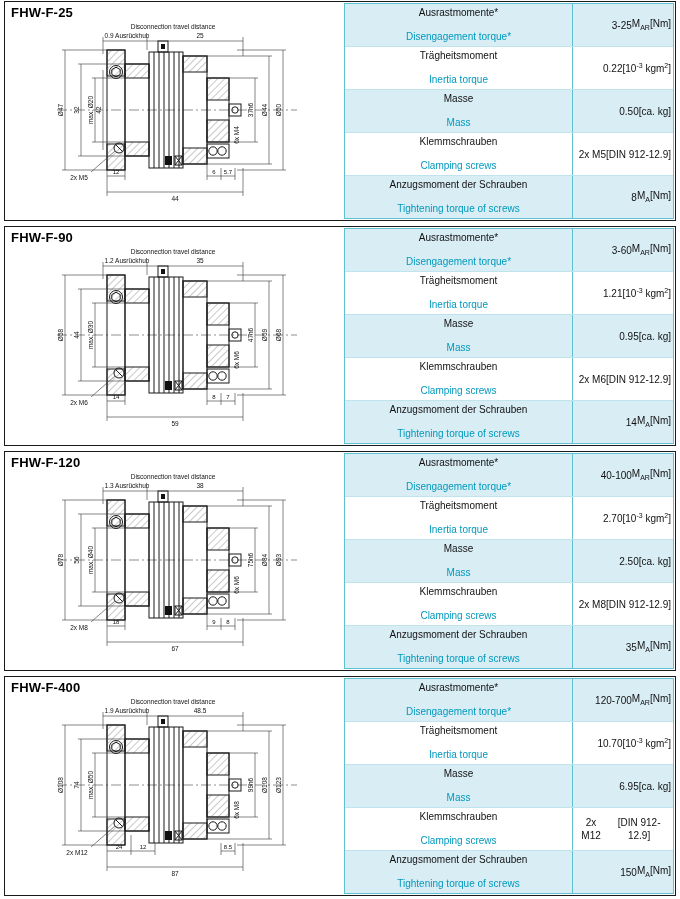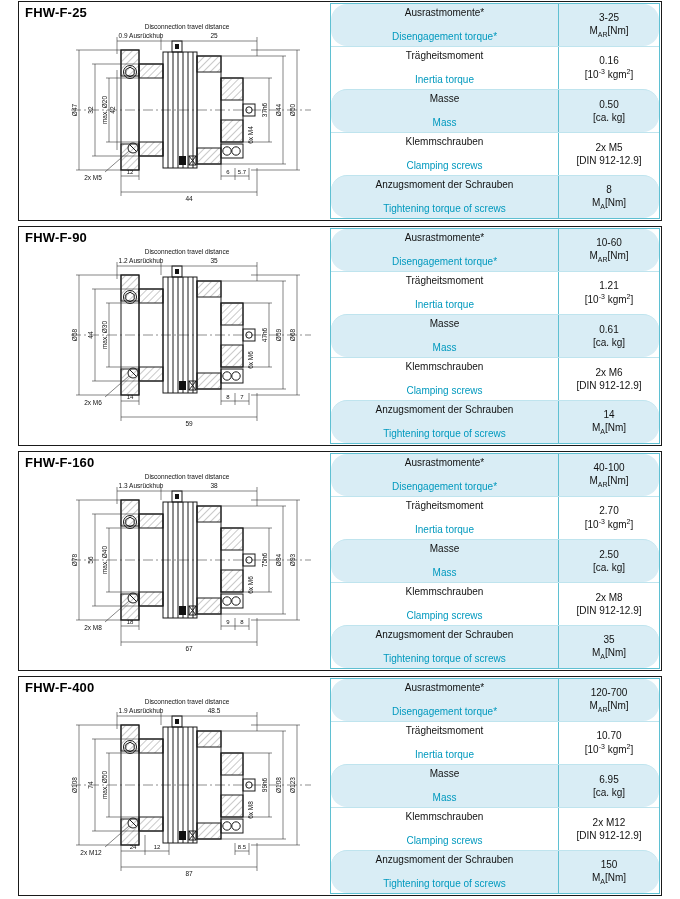--- a/index.html
+++ b/index.html
@@ -1,27 +1,27 @@
 <!DOCTYPE html>
 <html><head>
 <meta charset="utf-8">
 <style>
   * { margin:0; padding:0; box-sizing:border-box; }
   html,body { width:680px; height:899px; background:#fff; font-family:"Liberation Sans",sans-serif; }
-  .page { width:680px; height:853px; padding:1px 18px; background:#fff; }
+  .page { width:680px; height:853px; padding:1px 4px; background:#fff; }
   .section { position:relative; height:220px; border:1px solid #1a1a1a; margin-bottom:5px; background:#fff; overflow:hidden; }
   .section:last-child { margin-bottom:0; }
   .model-title { position:absolute; top:3px; left:6px; font-size:13px; font-weight:bold; color:#000; letter-spacing:.2px; }
   .drawing { position:absolute; left:2px; top:18px; }
   .spec-table { position:absolute; top:1px; right:1px; bottom:1px; width:330px; border:1px solid #5fc0d2; display:flex; flex-direction:column; background:#fff; }
   .spec-row { flex:1; display:flex; border-top:1px solid #bfe4ee; }
   .spec-row:first-child { border-top:none; }
-  .spec-row.alt { background:#d9edf5;border-radius:16px; }
+  .spec-row.alt { background:#d9edf5; }
   .spec-label { width:228px; border-right:1px solid #5fc0d2; display:flex; flex-direction:column; justify-content:center; align-items:center; text-align:center; padding:2px 6px; }
-  .spec-value { flex:1; display:flex; flex-direction:column; justify-content:center; align-items:center; text-align:center; padding:2px 2px; }
+  .spec-value { flex:1; display:flex; justify-content:flex-end; align-items:center; text-align:center; padding:2px 2px; }
   .de { font-size:10px; color:#111; line-height:1.25; }
   .en { font-size:10px; color:#0099be; line-height:1.25;margin-top:12px; }
   .val { font-size:10px; color:#111; line-height:1.3; }
   .unit { font-size:10px; color:#111; line-height:1.3; }
   .unit sub, .unit sup { font-size:7px; }
   svg text { font-family:"Liberation Sans",sans-serif; }
 </style>
 </head>
 <body>
 
@@ -139,21 +139,21 @@
           <div class="val">3-25</div>
           <div class="unit">M<sub>AR</sub>[Nm]</div>
         </div>
       </div>
       <div class="spec-row">
         <div class="spec-label">
           <div class="de">Trägheitsmoment</div>
           <div class="en">Inertia torque</div>
         </div>
         <div class="spec-value">
-          <div class="val">0.16</div>
+          <div class="val">0.22</div>
           <div class="unit">[10<sup>-3</sup> kgm<sup>2</sup>]</div>
         </div>
       </div>
       <div class="spec-row alt">
         <div class="spec-label">
           <div class="de">Masse</div>
           <div class="en">Mass</div>
         </div>
         <div class="spec-value">
           <div class="val">0.50</div>
@@ -283,41 +283,41 @@
       </g>
     </svg>
 
     <div class="spec-table">
       <div class="spec-row alt">
         <div class="spec-label">
           <div class="de">Ausrastmomente*</div>
           <div class="en">Disengagement torque*</div>
         </div>
         <div class="spec-value">
-          <div class="val">10-60</div>
+          <div class="val">3-60</div>
           <div class="unit">M<sub>AR</sub>[Nm]</div>
         </div>
       </div>
       <div class="spec-row">
         <div class="spec-label">
           <div class="de">Trägheitsmoment</div>
           <div class="en">Inertia torque</div>
         </div>
         <div class="spec-value">
           <div class="val">1.21</div>
           <div class="unit">[10<sup>-3</sup> kgm<sup>2</sup>]</div>
         </div>
       </div>
       <div class="spec-row alt">
         <div class="spec-label">
           <div class="de">Masse</div>
           <div class="en">Mass</div>
         </div>
         <div class="spec-value">
-          <div class="val">0.61</div>
+          <div class="val">0.95</div>
           <div class="unit">[ca. kg]</div>
         </div>
       </div>
       <div class="spec-row">
         <div class="spec-label">
           <div class="de">Klemmschrauben</div>
           <div class="en">Clamping screws</div>
         </div>
         <div class="spec-value">
           <div class="val">2x M6</div>
@@ -331,21 +331,21 @@
         </div>
         <div class="spec-value">
           <div class="val">14</div>
           <div class="unit">M<sub>A</sub>[Nm]</div>
         </div>
       </div>
     </div>
   </div>
 
   <div class="section">
-    <div class="model-title">FHW-F-160</div>
+    <div class="model-title">FHW-F-120</div>
 
     <svg class="drawing" width="345" height="196" viewBox="0 0 345 196">
       <defs>
         <pattern id="h2" width="5" height="5" patternTransform="rotate(45)" patternUnits="userSpaceOnUse">
           <line x1="0" y1="0" x2="0" y2="5" stroke="#777" stroke-width="0.8"></line>
         </pattern>
       </defs>
       <g stroke="#1a1a1a" stroke-width="1" fill="none">
         <line x1="50" y1="90" x2="290" y2="90" stroke="#444" stroke-width="0.6" stroke-dasharray="10 3 2 3"></line>
         <rect x="100" y="30" width="18" height="120"></rect>

